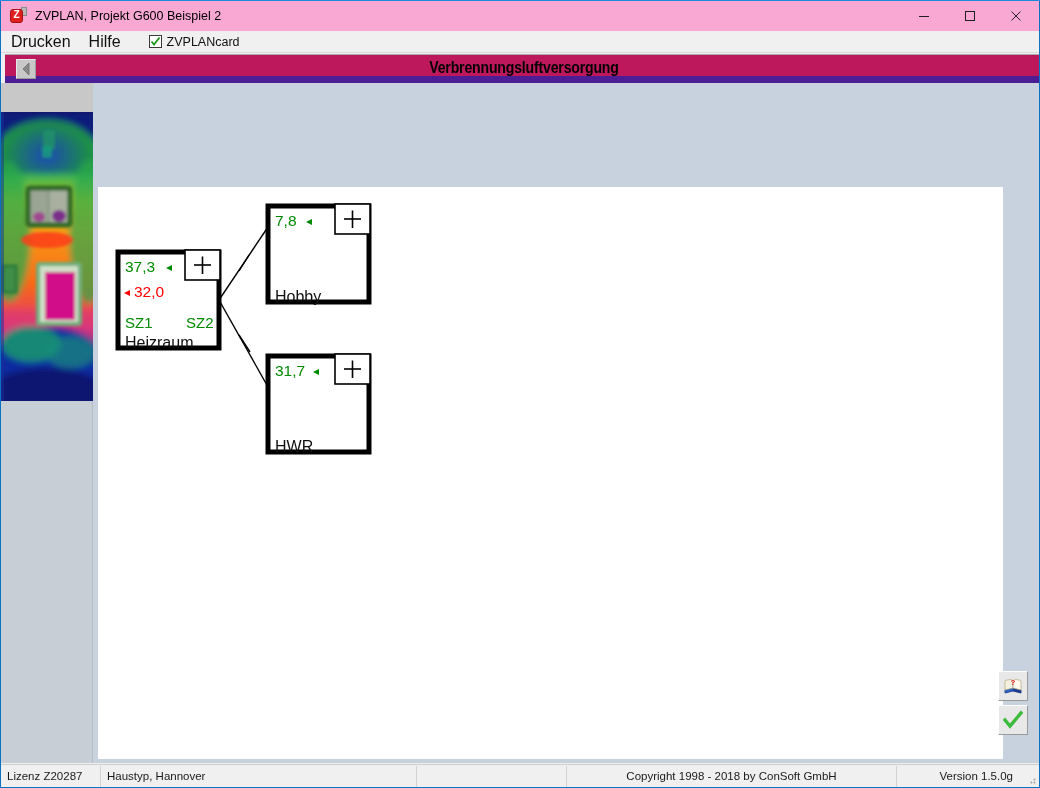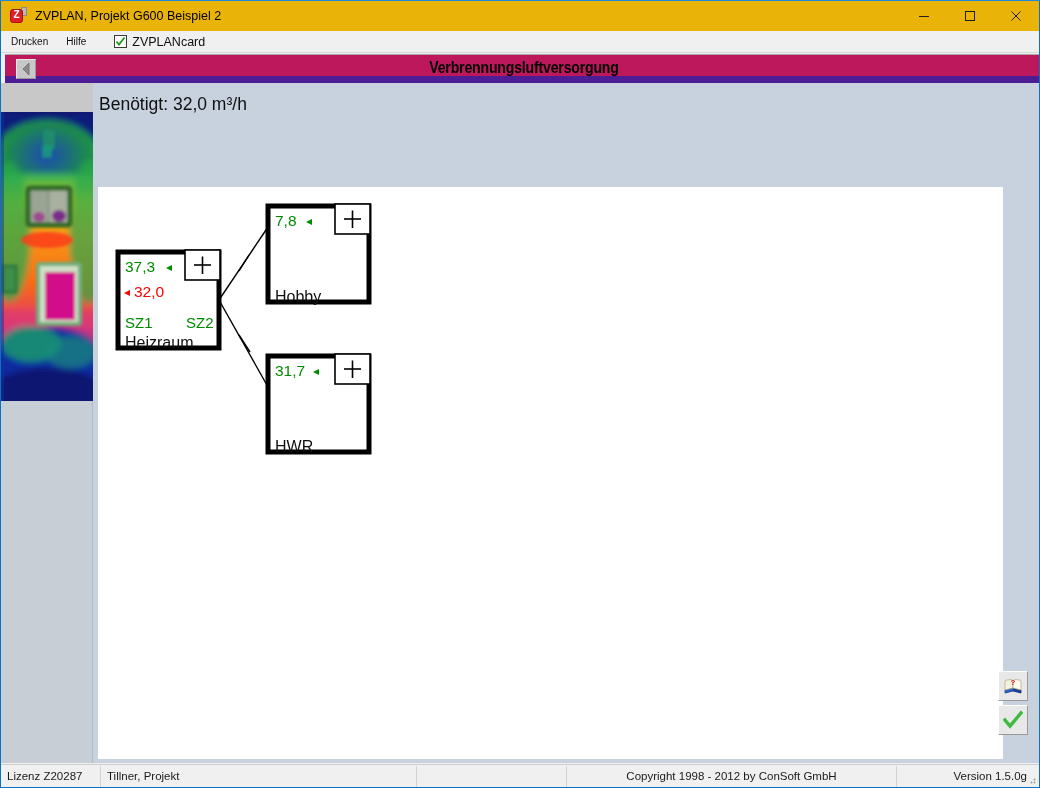--- a/index.html
+++ b/index.html
@@ -24,21 +24,21 @@
     border-top: 1px solid #1a8ae0;
     overflow: hidden;
   }
 
   
   .titlebar {
     position: absolute;
     left: 0; top: 0;
     width: 1038px;
     height: 30px;
-    background: #eab308;
+    background: #f9a8d4;
     display: flex;
     align-items: center;
   }
   .app-icon {
     width: 18px;
     height: 18px;
     margin-left: 8px;
     margin-right: 8px;
     position: relative;
     flex: 0 0 auto;
@@ -96,21 +96,21 @@
     left: 0; top: 30px;
     width: 1038px;
     height: 22px;
     background: #f0f0f0;
     display: flex;
     align-items: center;
     border-bottom: 1px solid #d9d9d9;
     box-sizing: border-box;
   }
   .menu-item {
-    font-size: 10px;
+    font-size: 16px;
     color: #101010;
     padding: 0 8px;
     margin-left: 2px;
     white-space: nowrap;
     line-height: 20px;
   }
   .menu-check-wrap {
     display: flex;
     align-items: center;
     padding: 0 6px;
@@ -278,21 +278,21 @@
     border-right: 1px solid #d2d2d2;
     box-sizing: border-box;
     padding: 0 6px;
     white-space: nowrap;
     overflow: hidden;
   }
   .sb-1 { width: 100px; }
   .sb-2 { width: 316px; }
   .sb-3 { width: 150px; }
   .sb-4 { width: 330px; justify-content: center; }
-  .sb-5 { flex: 1; justify-content: flex-end; border-right: none; padding-right: 12px; }
+  .sb-5 { flex: 1; justify-content: flex-end; border-right: none; padding-right: 26px; }
   .sb-grip {
     position: absolute;
     right: 3px;
     bottom: 3px;
     width: 10px;
     height: 10px;
   }
 </style>
 </head>
 <body>
@@ -411,21 +411,20 @@
         </g>
         <rect x="0" y="0" width="3" height="289" fill="#1a2f9a" opacity="0.5"></rect>
       </svg>
     </div>
   </div>
 
   <div class="content">
 
     <div class="info-block">
       <div class="info-line row-split">
-        <span class="info-need">Benötigt: 32,0 m³/h</span>
       </div>
     </div>
 
     <div class="canvas">
       <svg width="905" height="572" viewBox="0 0 905 572">
 
         <g>
           <line x1="121" y1="113" x2="170" y2="40" stroke="#000000" stroke-width="1.4"></line>
           <line x1="141" y1="84" x2="151" y2="68" stroke="#000000" stroke-width="1.4"></line>
           <line x1="121" y1="113" x2="170" y2="200" stroke="#000000" stroke-width="1.4"></line>
@@ -486,23 +485,23 @@
         <svg width="20" height="20" viewBox="0 0 20 20">
           <polyline points="2,10 7,16 18,3" fill="none" stroke="#3dbb3d" stroke-width="3.4" stroke-linecap="square"></polyline>
         </svg>
       </div>
     </div>
 
   </div>
 
   <div class="statusbar">
     <div class="sb-cell sb-1">Lizenz Z20287</div>
-    <div class="sb-cell sb-2">Tillner, Projekt</div>
+    <div class="sb-cell sb-2">Haustyp, Hannover</div>
     <div class="sb-cell sb-3"></div>
-    <div class="sb-cell sb-4">Copyright 1998 - 2012 by ConSoft GmbH</div>
+    <div class="sb-cell sb-4">Copyright 1998 - 2018 by ConSoft GmbH</div>
     <div class="sb-cell sb-5">Version 1.5.0g</div>
     <svg class="sb-grip" width="10" height="10" viewBox="0 0 10 10">
       <circle cx="8.5" cy="8.5" r="0.9" fill="#9a9a9a"></circle>
       <circle cx="5.5" cy="8.5" r="0.9" fill="#9a9a9a"></circle>
       <circle cx="8.5" cy="5.5" r="0.9" fill="#9a9a9a"></circle>
     </svg>
   </div>
 
 </div>
 

